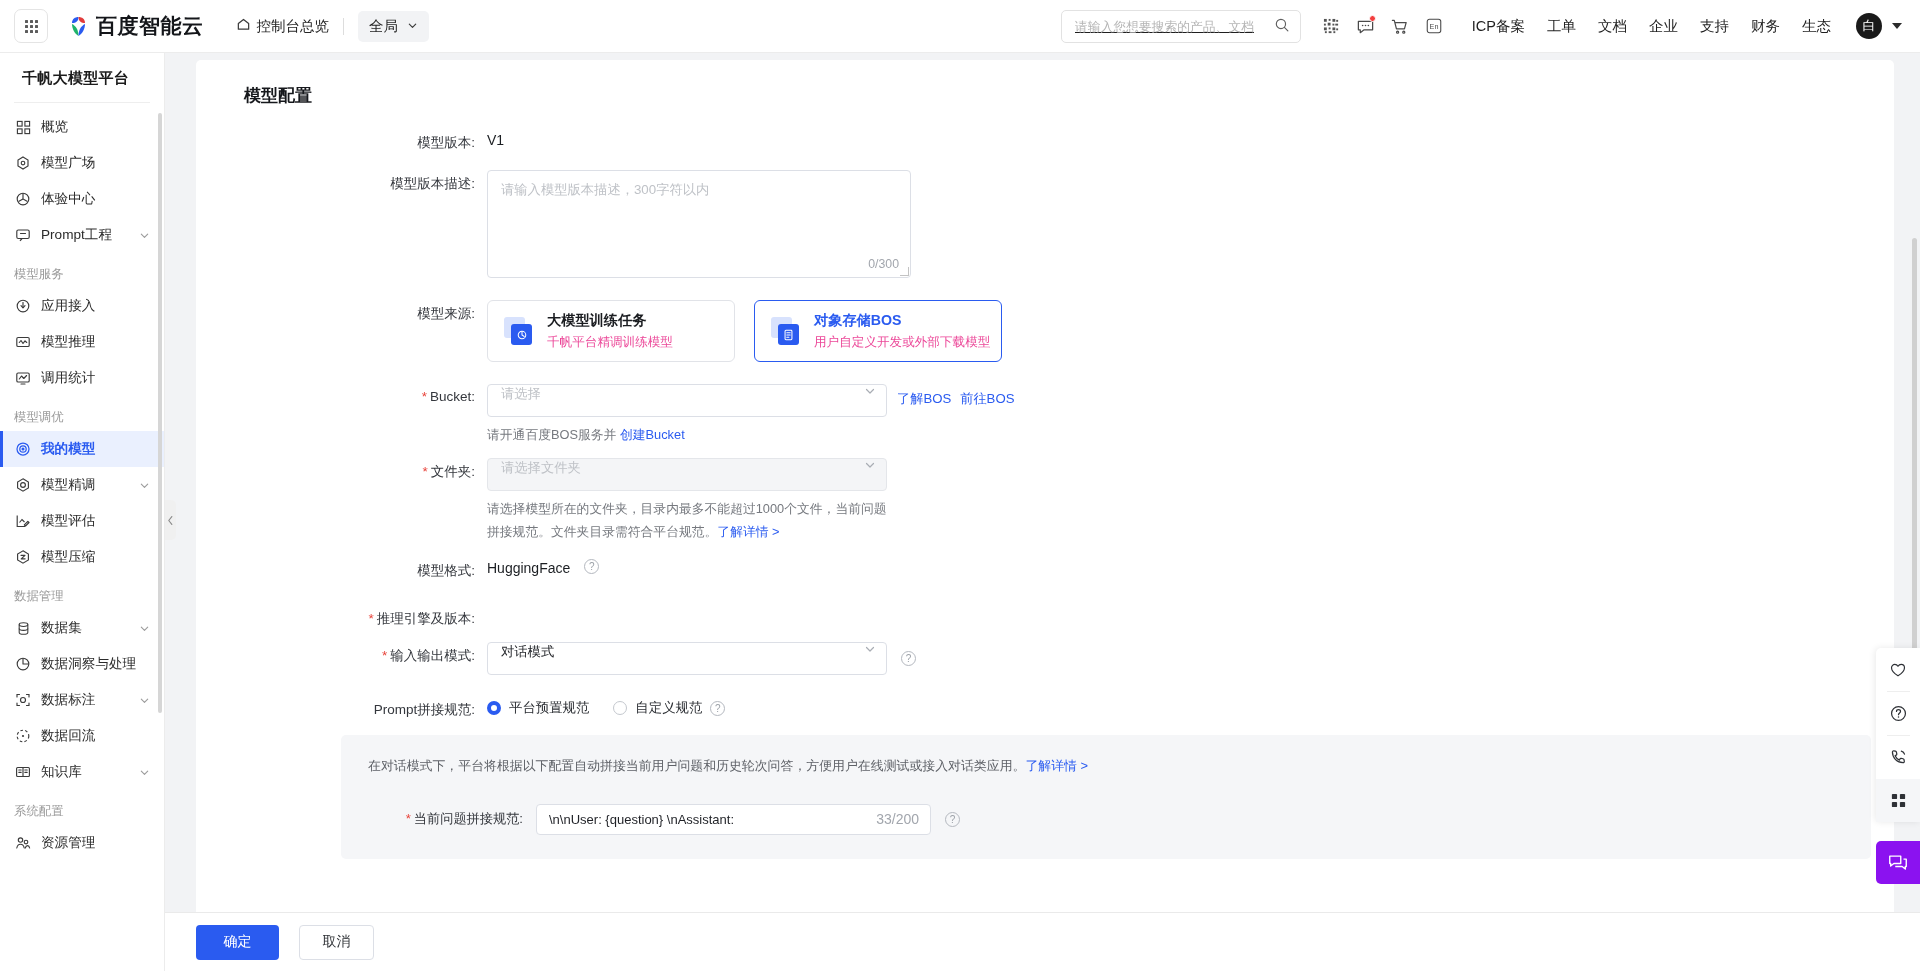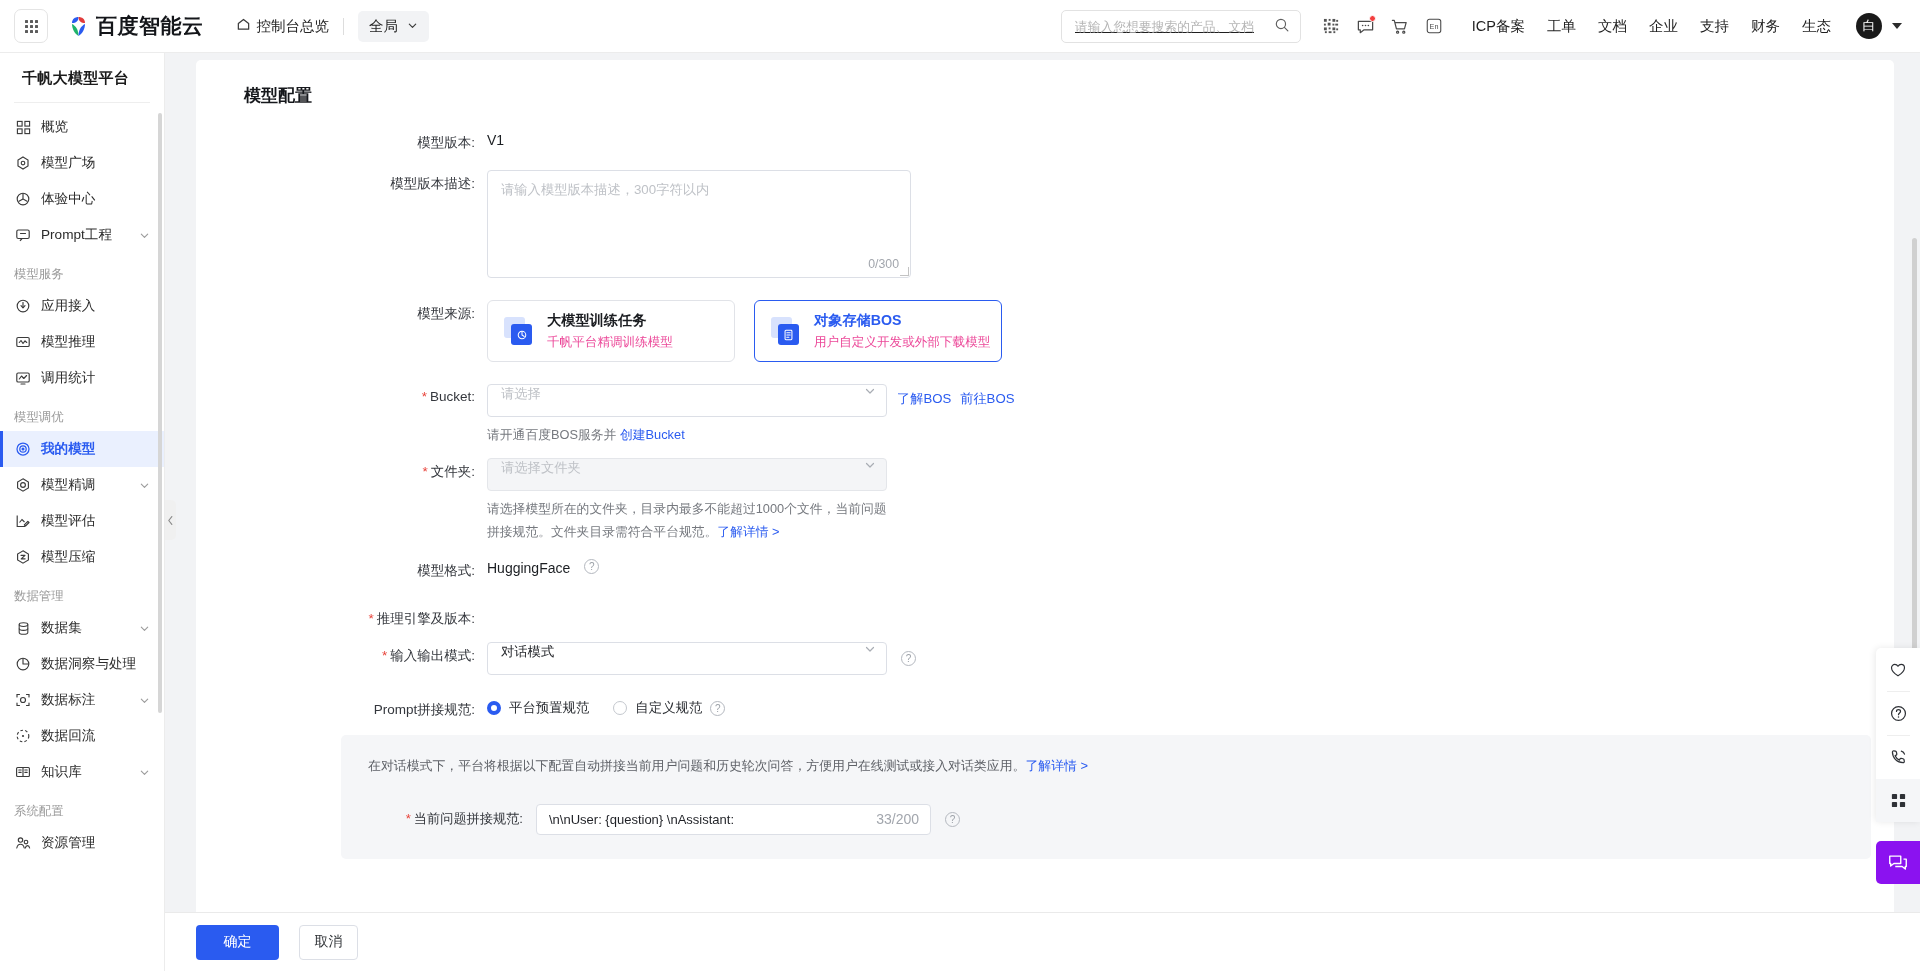--- a/index.html
+++ b/index.html
@@ -256,21 +256,21 @@
     background: #fff; border-top: 1px solid #eaeaea; display: flex;
     align-items: center; padding-left: 31px; z-index: 35;
   }
   .btn {
     height: 35px; border-radius: 4px; font-size: 14px; cursor: pointer;
     display: flex; align-items: center; justify-content: center;
     font-family: inherit;
   }
   .btn-primary { width: 83px; background: #2a5bf0; color: #fff; border: none; }
   .btn-default {
-    width: 59px; background: #fff; color: #303337; border: 1px solid #dcdfe6;
+    width: 75px; background: #fff; color: #303337; border: 1px solid #dcdfe6;
     margin-left: 20px;
   }
 
   
   .float-tools {
     position: absolute; right: 0; top: 648px; width: 44px;
     background: #fff; border-radius: 5px 0 0 5px;
     box-shadow: -1px 0 7px rgba(0,0,0,.09); z-index: 45;
     display: flex; flex-direction: column; align-items: center;
   }

